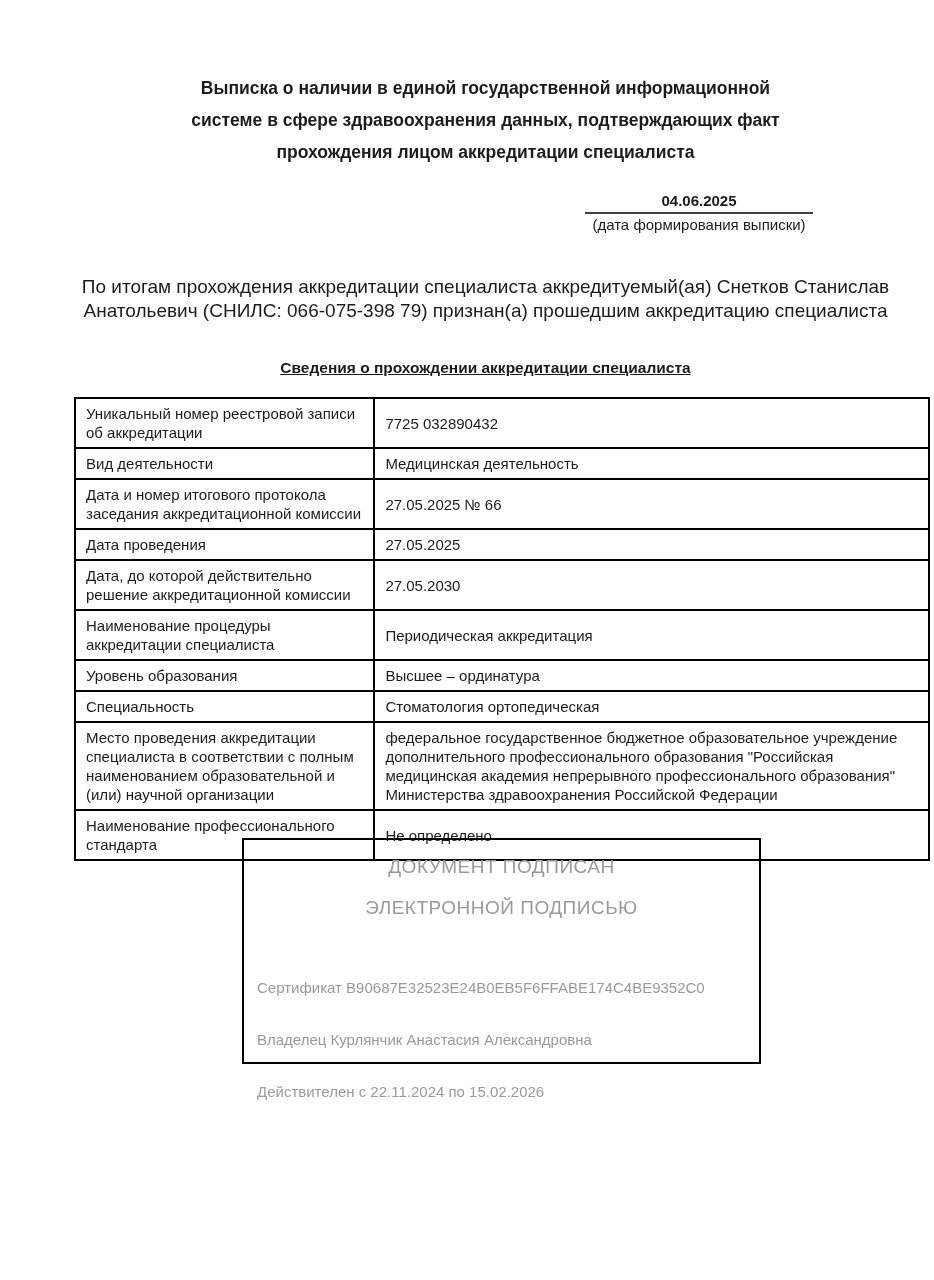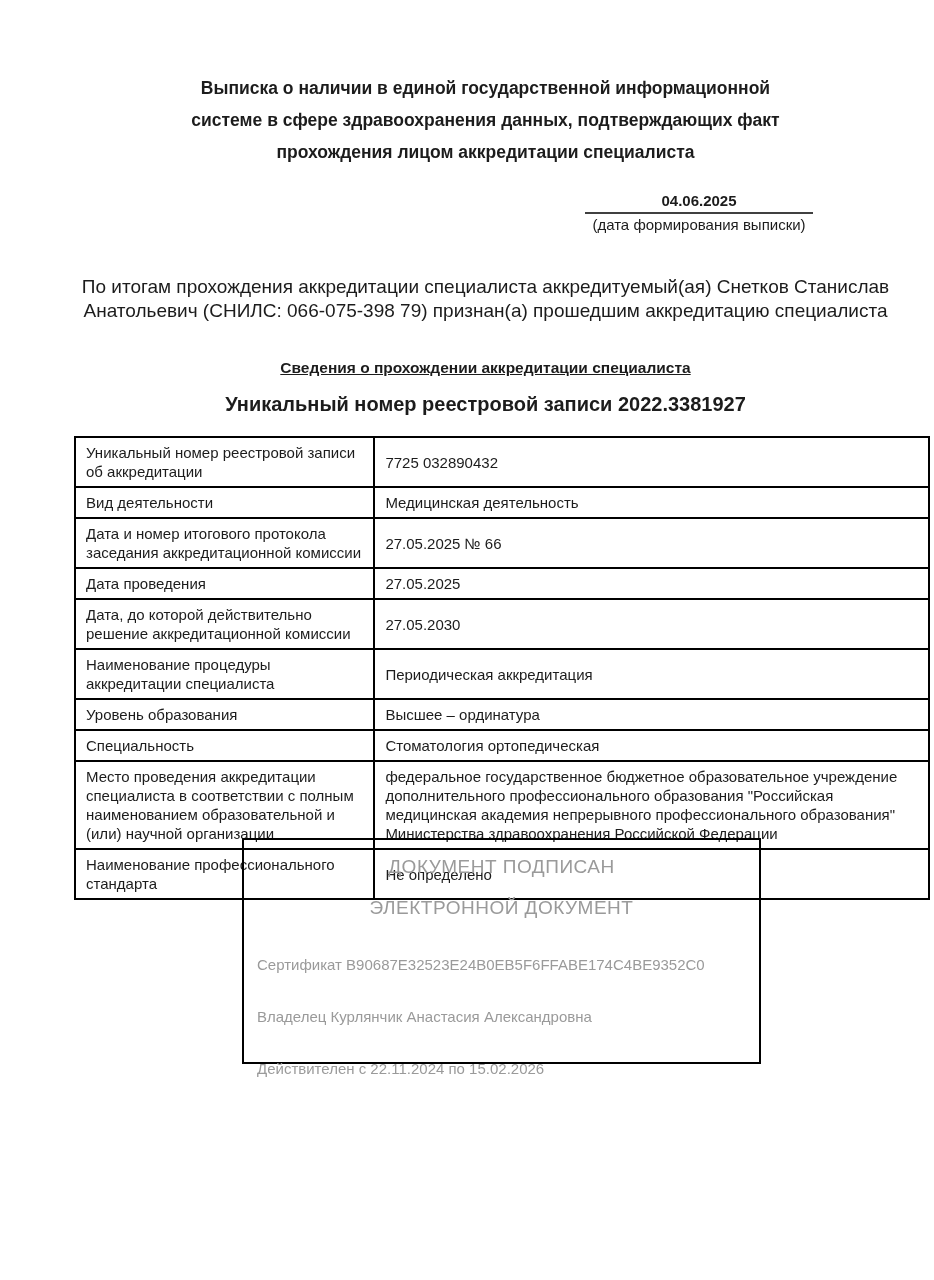--- a/index.html
+++ b/index.html
@@ -91,39 +91,38 @@
     letter-spacing: 0.5px;
     line-height: 22px;
   }
   .sign-title + .sign-title { margin-top: 19px; }
   .sign-detail {
     font-size: 15px;
     line-height: 18px;
     margin-top: 34px;
     text-align: left;
   }
-  .sign-detail.first { margin-top: 37px; }
+  .sign-detail.first { margin-top: 60px; }
 </style>
 </head>
 <body>
 
 <div class="page">
 
   <div class="doc-title">Выписка о наличии в единой государственной информационной системе в сфере здравоохранения данных, подтверждающих факт прохождения лицом аккредитации специалиста</div>
 
   <div class="date-block">
     <div class="date-value">04.06.2025</div>
     <div class="date-caption">(дата формирования выписки)</div>
   </div>
 
   <div class="intro">По итогам прохождения аккредитации специалиста аккредитуемый(ая) Снетков Станислав Анатольевич (СНИЛС: 066-075-398 79) признан(а) прошедшим аккредитацию специалиста</div>
 
   <div class="section-heading">Сведения о прохождении аккредитации специалиста</div>
 
-  <div class="registry-heading">Уникальный номер реестровой записи 2022.3381927</div>
 
   <table class="acc-table">
     <tbody>
       <tr>
         <td class="label-cell">Уникальный номер реестровой записи об аккредитации</td>
         <td class="value-cell">7725 032890432</td>
       </tr>
       <tr>
         <td class="label-cell">Вид деятельности</td>
         <td class="value-cell">Медицинская деятельность</td>
@@ -158,19 +157,19 @@
       </tr>
       <tr>
         <td class="label-cell">Наименование профессионального стандарта</td>
         <td class="value-cell">Не определено</td>
       </tr>
     </tbody>
   </table>
 
   <div class="sign-box">
     <div class="sign-title">ДОКУМЕНТ ПОДПИСАН</div>
-    <div class="sign-title">ЭЛЕКТРОННОЙ ДОКУМЕНТ</div>
+    <div class="sign-title">ЭЛЕКТРОННОЙ ПОДПИСЬЮ</div>
     <div class="sign-detail first">Сертификат B90687E32523E24B0EB5F6FFABE174C4BE9352C0</div>
     <div class="sign-detail">Владелец Курлянчик Анастасия Александровна</div>
     <div class="sign-detail">Действителен с 22.11.2024 по 15.02.2026</div>
   </div>
 
 </div>
 
 </body></html>

